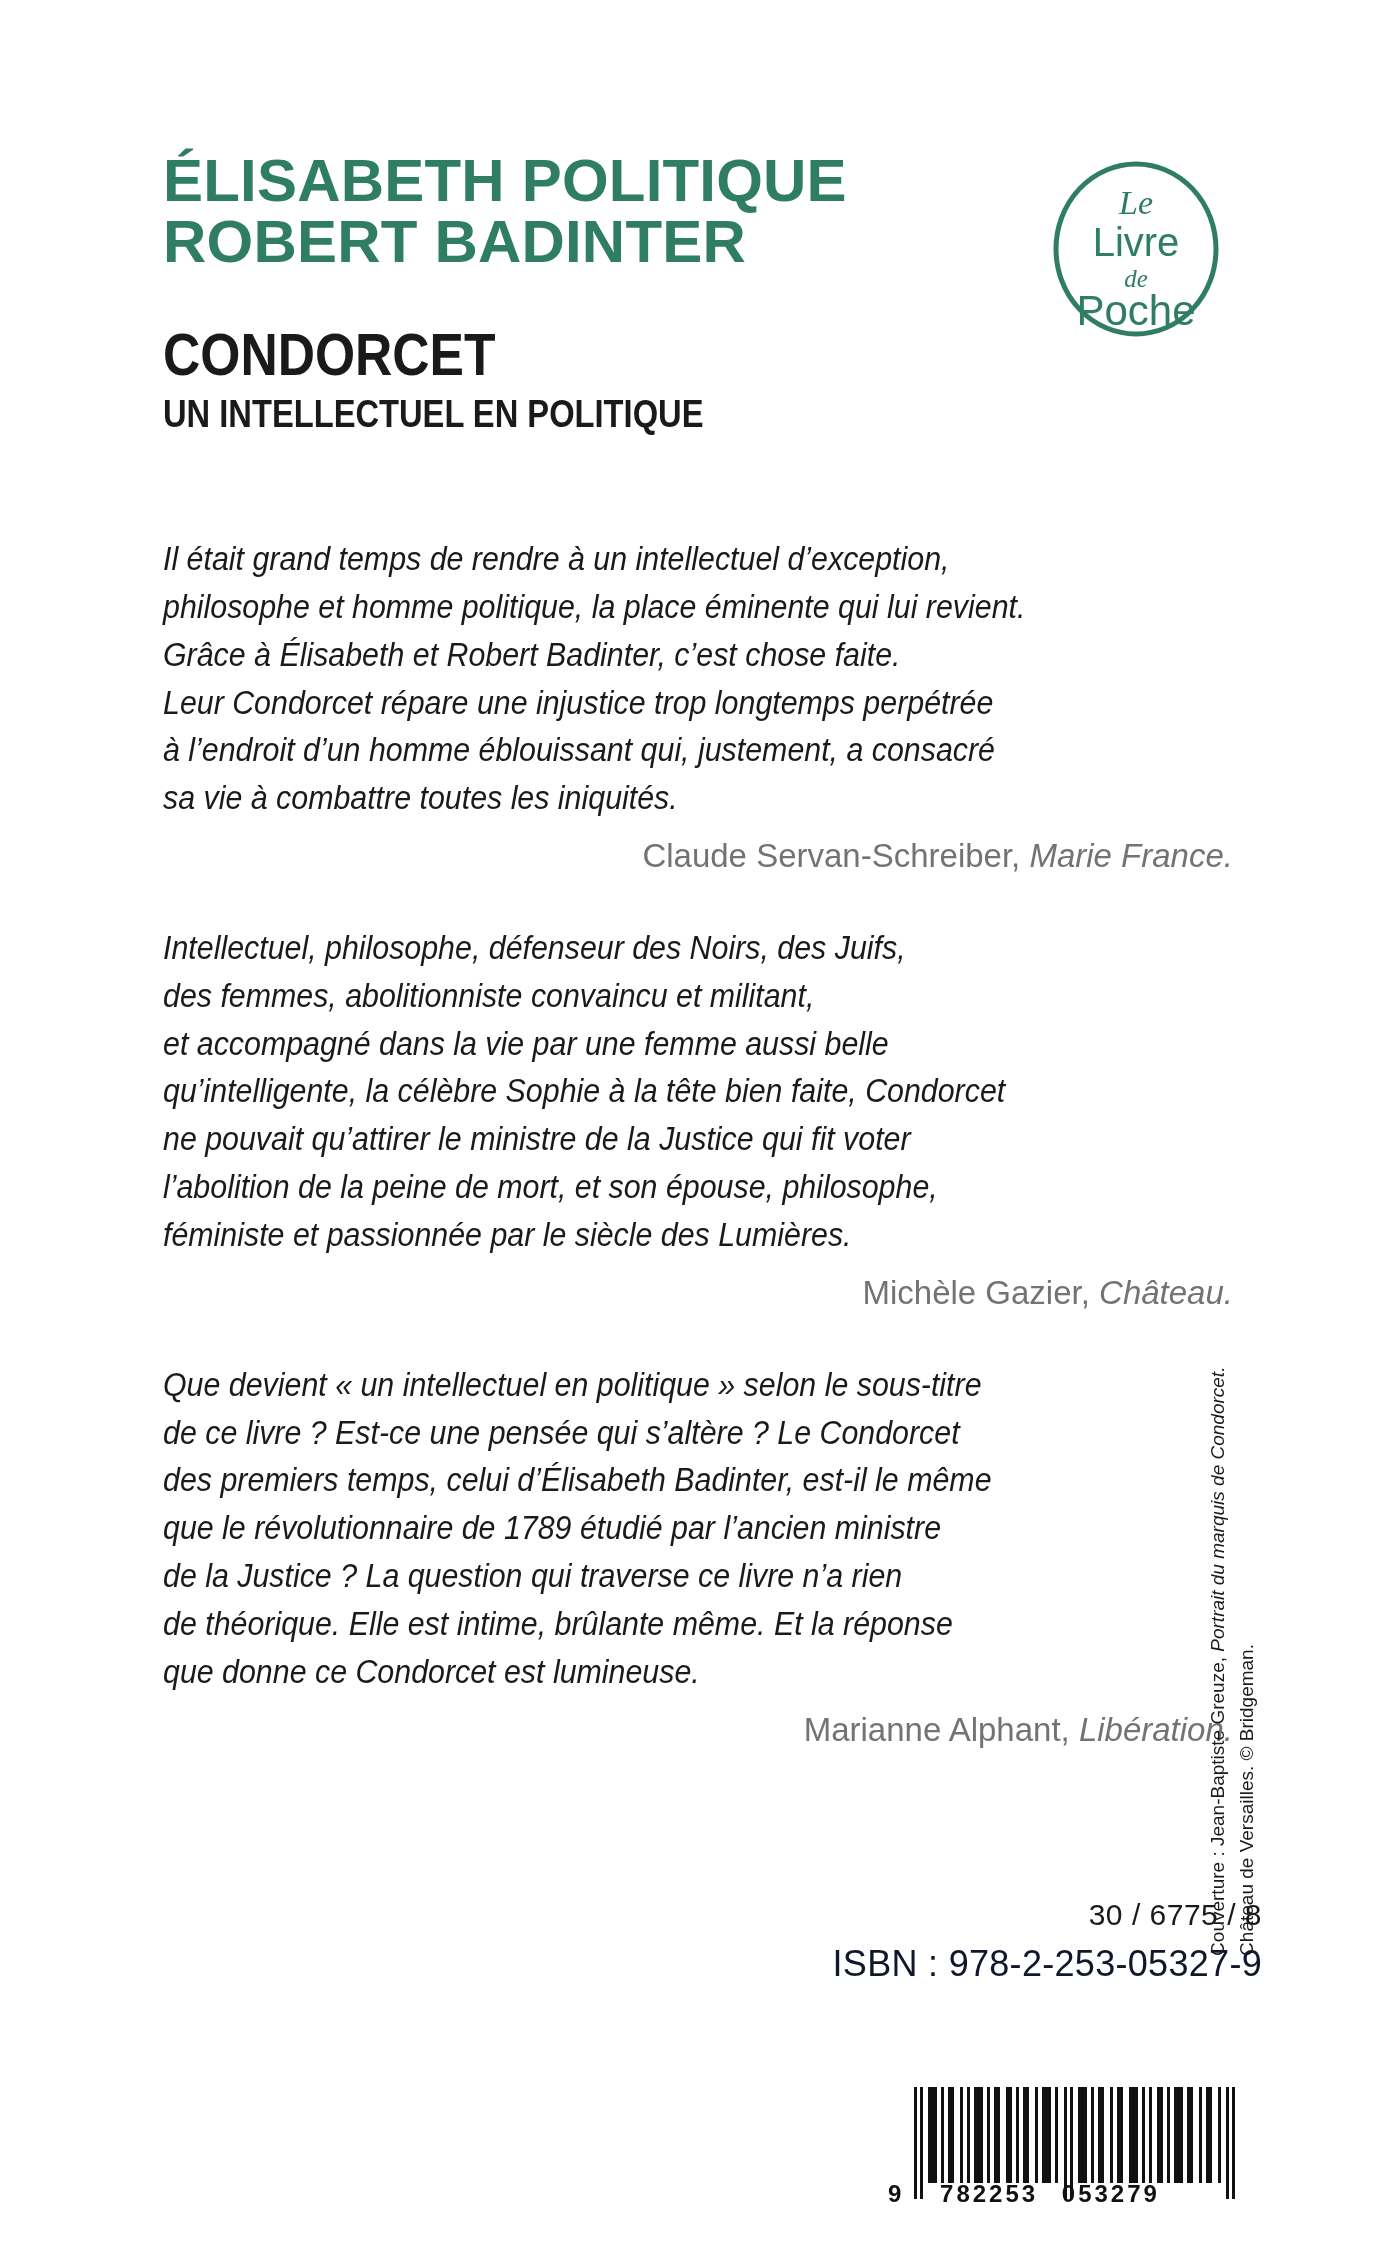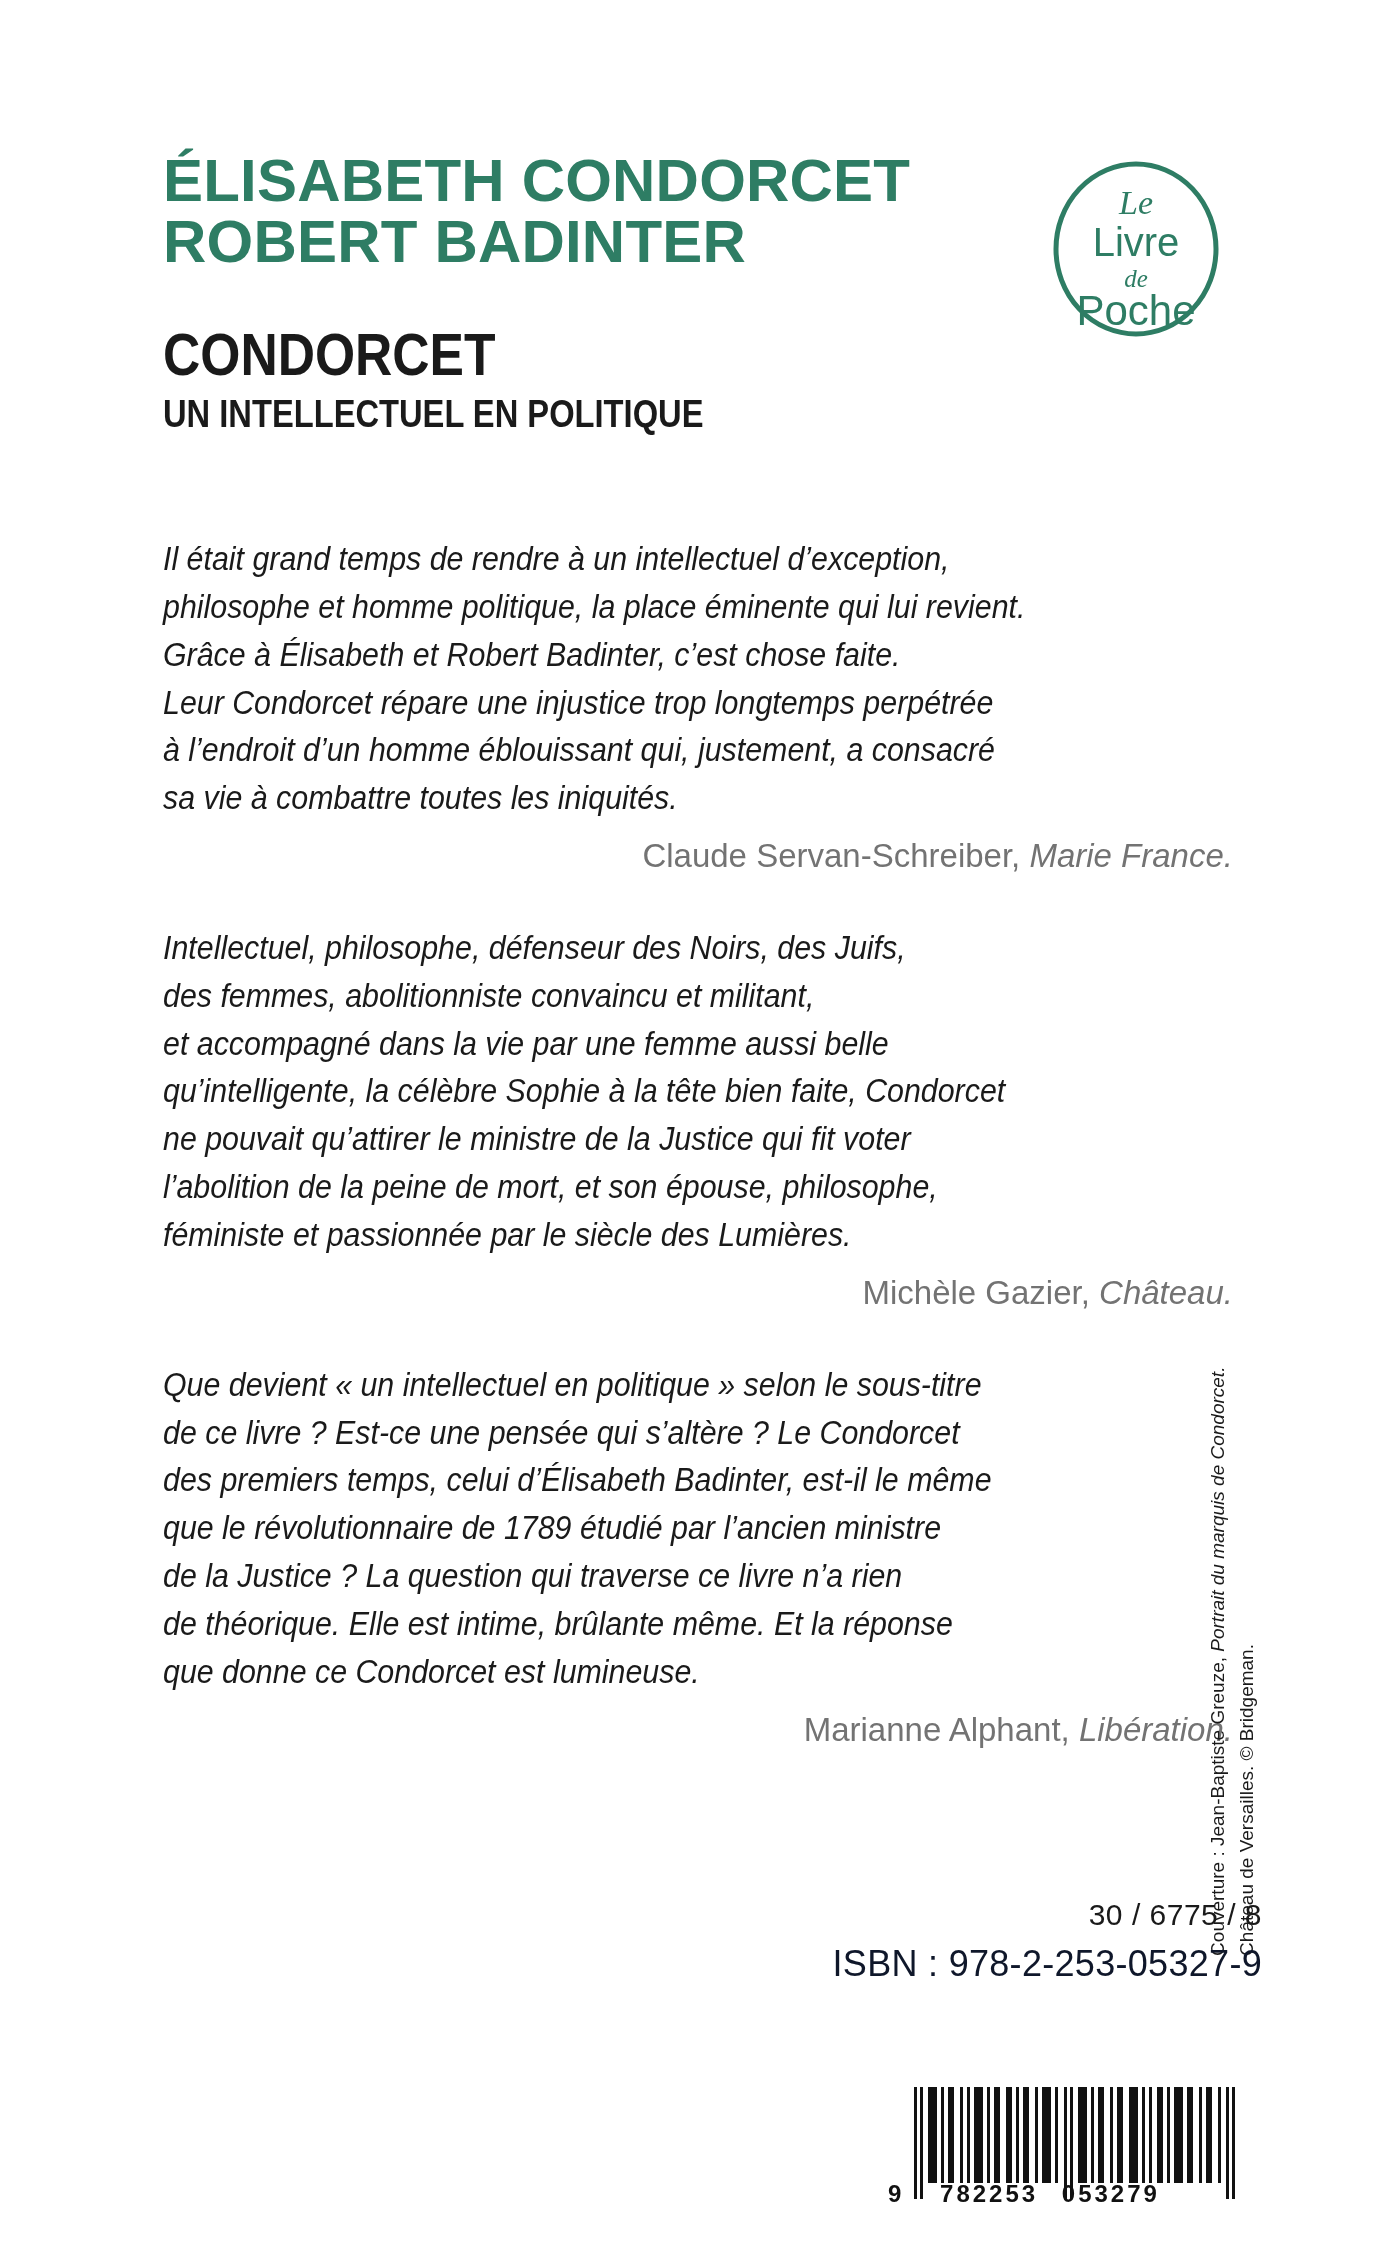--- a/index.html
+++ b/index.html
@@ -164,21 +164,21 @@
     white-space: nowrap;
     font-weight: bold;
   }
 </style>
 </head>
 <body>
 
 <div id="cover">
 
   <div class="authors">
-    <div class="author-line">ÉLISABETH CONDORCET</div>
+    <div class="author-line">ÉLISABETH POLITIQUE</div>
     <div class="author-line">ROBERT BADINTER</div>
   </div>
 
   <div class="title-block">
     <div class="book-title">CONDORCET</div>
     <div class="book-subtitle">UN INTELLECTUEL EN POLITIQUE</div>
   </div>
 
   <div class="logo">
     <svg viewBox="0 0 176 178" xmlns="http://www.w3.org/2000/svg" aria-hidden="true">

